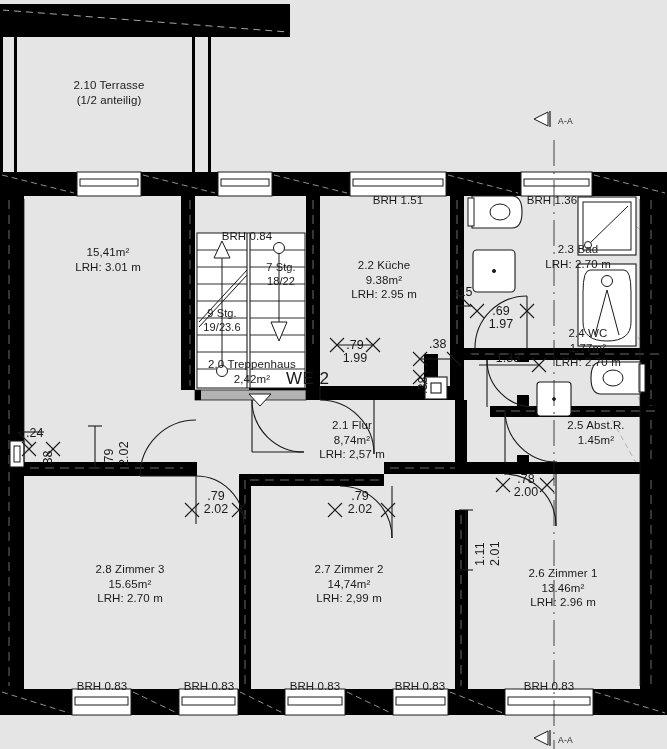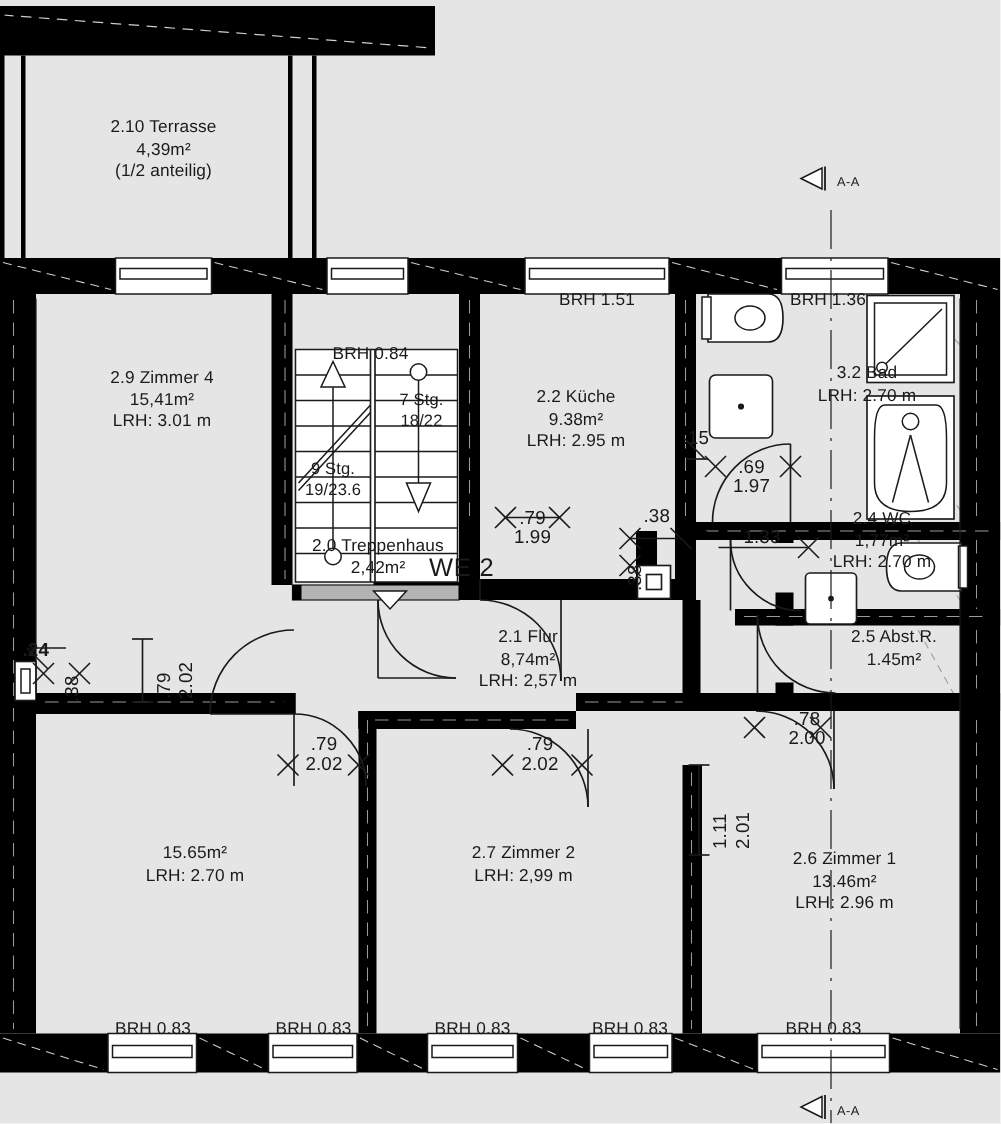--- a/index.html
+++ b/index.html
@@ -415,21 +415,20 @@
 
     <g>
       <path d="M24,199 L24,462" stroke="#1a1a1a" stroke-width="0.8" fill="none"></path>
       <path d="M640,199 L640,686" stroke="#1a1a1a" stroke-width="0.8" fill="none"></path>
       <rect x="466" y="196" width="174" height="152" fill="none" stroke="none"></rect>
     </g>
   </svg>
 
   <div class="lbl" style="left:24px; top:78px; width:170px;">
     <span class="row">2.10 Terrasse</span>
-    <span class="row">4,39m²</span>
     <span class="row">(1/2 anteilig)</span>
   </div>
 
   <div class="lbl sect" style="left:558px; top:114px;">
     <span>A-A</span>
   </div>
   <div class="lbl sect" style="left:558px; top:733px;">
     <span>A-A</span>
   </div>
 
@@ -437,21 +436,20 @@
     <span>BRH 0.84</span>
   </div>
   <div class="lbl brh" style="left:318px; top:193px; width:160px;">
     <span>BRH 1.51</span>
   </div>
   <div class="lbl brh" style="left:472px; top:193px; width:160px;">
     <span>BRH 1.36</span>
   </div>
 
   <div class="lbl" style="left:38px; top:245px; width:140px;">
-    <span class="row">2.9 Zimmer 4</span>
     <span class="row">15,41m²</span>
     <span class="row">LRH: 3.01 m</span>
   </div>
 
   <div class="lbl stair" style="left:253px; top:261px; width:56px;">
     <span class="row">7 Stg.</span>
     <span class="row">18/22</span>
   </div>
   <div class="lbl stair" style="left:193px; top:307px; width:58px;">
     <span class="row">9 Stg.</span>
@@ -466,48 +464,50 @@
     <span>WE 2</span>
   </div>
 
   <div class="lbl" style="left:318px; top:258px; width:132px;">
     <span class="row">2.2 Küche</span>
     <span class="row">9.38m²</span>
     <span class="row">LRH: 2.95 m</span>
   </div>
 
   <div class="lbl" style="left:508px; top:242px; width:140px;">
-    <span class="row">3.2 Bad</span>
+    <span class="row">2.3 Bad</span>
     <span class="row">LRH: 2.70 m</span>
   </div>
 
-  <div class="lbl" style="left:528px; top:339px; width:120px;">
+  <div class="lbl" style="left:528px; top:326px; width:120px;">
     <span class="row">2.4 WC</span>
     <span class="row">1,77m²</span>
     <span class="row">LRH: 2.70 m</span>
   </div>
 
   <div class="lbl" style="left:534px; top:418px; width:124px;">
     <span class="row">2.5 Abst.R.</span>
     <span class="row">1.45m²</span>
   </div>
 
   <div class="lbl" style="left:288px; top:418px; width:128px;text-align:center;">
     <span class="row">2.1 Flur</span>
     <span class="row">8,74m²</span>
     <span class="row">LRH: 2,57 m</span>
   </div>
 
   <div class="lbl" style="left:60px; top:562px; width:140px;">
+    <span class="row">2.8 Zimmer 3</span>
     <span class="row">15.65m²</span>
     <span class="row">LRH: 2.70 m</span>
   </div>
 
   <div class="lbl" style="left:279px; top:562px; width:140px;">
     <span class="row">2.7 Zimmer 2</span>
+    <span class="row">14,74m²</span>
     <span class="row">LRH: 2,99 m</span>
   </div>
 
   <div class="lbl" style="left:493px; top:566px; width:140px;">
     <span class="row">2.6 Zimmer 1</span>
     <span class="row">13.46m²</span>
     <span class="row">LRH: 2.96 m</span>
   </div>
 
   <div class="lbl brh" style="left:22px; top:679px; width:160px;">
@@ -545,21 +545,21 @@
   </div>
 
   <div class="lbl dimv" style="left:417px; top:394px;">
     <span>.38</span>
   </div>
 
   <div class="lbl dim" style="left:482px; top:352px; width:52px;">
     <span>1.33</span>
   </div>
 
-  <div class="lbl dim" style="left:514px; top:473px; width:48px;text-align:center;">
+  <div class="lbl dim" style="left:502px; top:473px; width:48px;text-align:center;">
     <span class="row">.78</span>
     <span class="row">2.00</span>
   </div>
 
   <div class="lbl dimv" style="left:103px; top:466px;">
     <span>.79</span>
   </div>
   <div class="lbl dimv" style="left:118px; top:466px;">
     <span>2.02</span>
   </div>
@@ -574,21 +574,21 @@
     <span class="row">2.02</span>
   </div>
 
   <div class="lbl dimv" style="left:474px; top:566px;">
     <span>1.11</span>
   </div>
   <div class="lbl dimv" style="left:489px; top:566px;">
     <span>2.01</span>
   </div>
 
-  <div class="lbl dim left" style="left:15px; top:427px;font-weight:bold;">
+  <div class="lbl dim left" style="left:26px; top:427px;">
     <span>.24</span>
   </div>
 
   <div class="lbl dimv" style="left:42px; top:468px;">
     <span>.38</span>
   </div>
 
 </div>
 
 </body></html>

